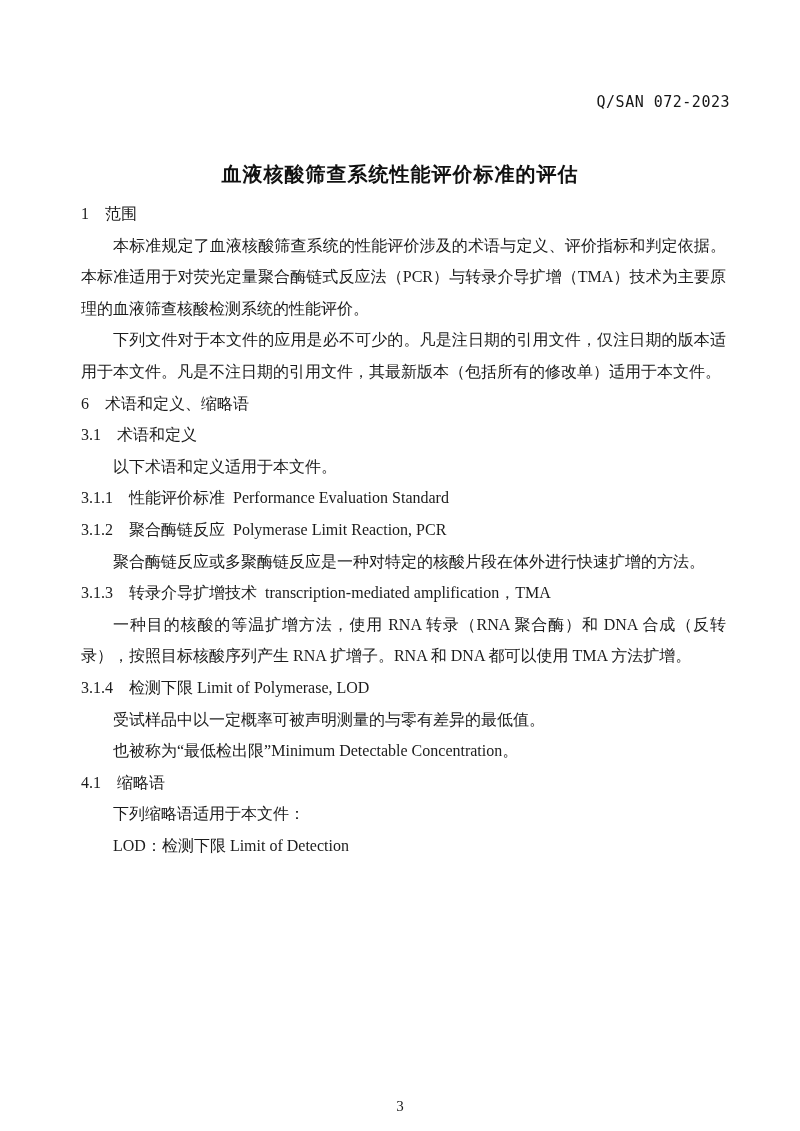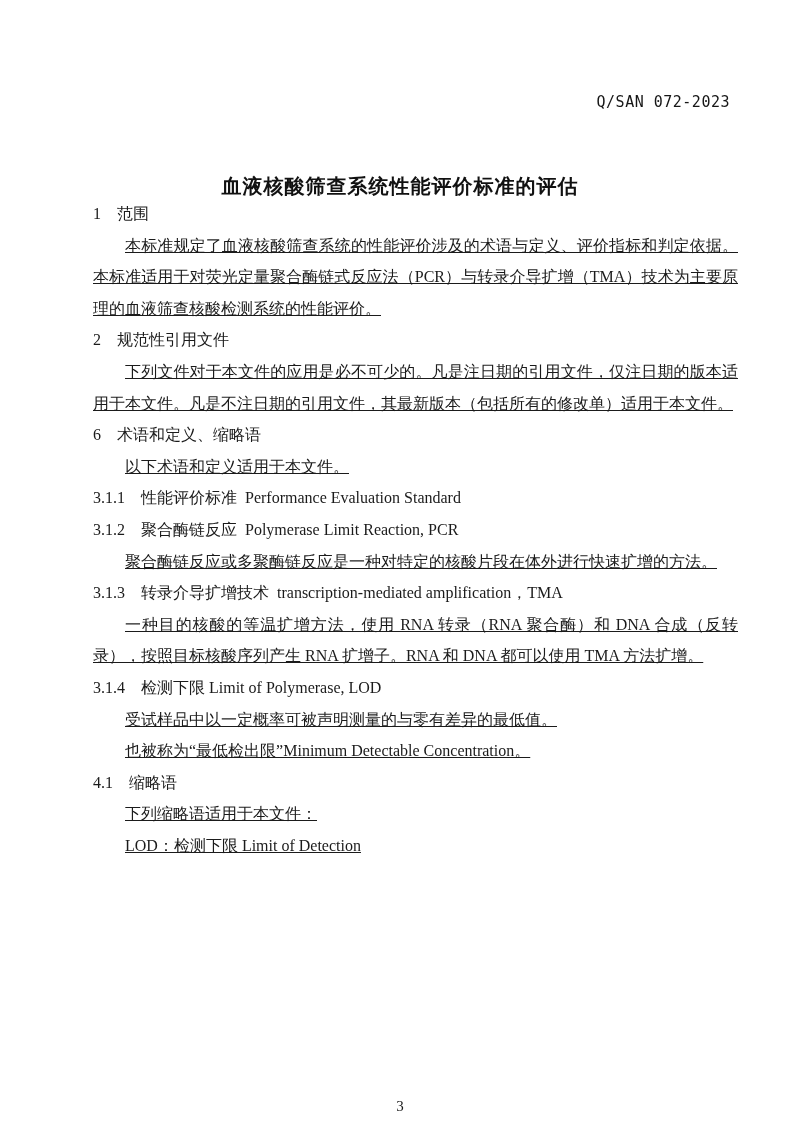--- a/index.html
+++ b/index.html
@@ -23,43 +23,42 @@
     font-family: "DejaVu Sans Mono", "Liberation Mono", monospace;
     font-size: 15px;
     letter-spacing: 0.5px;
     color: #161616;
   }
   .doc-title {
     position: absolute;
     top: 157px;
     left: 0;
     right: 0;
-    margin: 16px;
+    margin: 4px;
     text-align: center;
     font-size: 20px;
     font-weight: bold;
     letter-spacing: 1px;
     color: #111111;
   }
   .doc-body {
     position: absolute;
     top: 198px;
-    left: 93px;
+    left: 81px;
     width: 645px;
     font-size: 16px;
     line-height: 31.6px;
     text-align: justify;
   }
   .doc-body .block {
     margin: 0;
     white-space: pre-wrap;
   }
   .doc-body .p {
     text-indent: 32px;
-    text-decoration: underline;
   }
   .doc-body .h {
     text-indent: 0;
     text-align: left;
   }
   .page-number {
     position: absolute;
     top: 1098px;
     left: 0;
     right: 0;
@@ -72,23 +71,23 @@
 <body>
 
 <div class="page">
   <div class="doc-code">Q/SAN 072-2023</div>
 
   <h1 class="doc-title">血液核酸筛查系统性能评价标准的评估</h1>
 
   <main class="doc-body">
       <div class="block h">1　范围</div>
       <div class="block p">本标准规定了血液核酸筛查系统的性能评价涉及的术语与定义、评价指标和判定依据。本标准适用于对荧光定量聚合酶链式反应法（PCR）与转录介导扩增（TMA）技术为主要原理的血液筛查核酸检测系统的性能评价。</div>
-      <div class="block h">2　规范性引用文件</div>
       <div class="block p">下列文件对于本文件的应用是必不可少的。凡是注日期的引用文件，仅注日期的版本适用于本文件。凡是不注日期的引用文件，其最新版本（包括所有的修改单）适用于本文件。</div>
       <div class="block h">6　术语和定义、缩略语</div>
+      <div class="block h">3.1　术语和定义</div>
       <div class="block p">以下术语和定义适用于本文件。</div>
       <div class="block h">3.1.1　性能评价标准  Performance Evaluation Standard</div>
       <div class="block h">3.1.2　聚合酶链反应  Polymerase Limit Reaction, PCR</div>
       <div class="block p">聚合酶链反应或多聚酶链反应是一种对特定的核酸片段在体外进行快速扩增的方法。</div>
       <div class="block h">3.1.3　转录介导扩增技术  transcription-mediated amplification，TMA</div>
       <div class="block p">一种目的核酸的等温扩增方法，使用 RNA 转录（RNA 聚合酶）和 DNA 合成（反转录），按照目标核酸序列产生 RNA 扩增子。RNA 和 DNA 都可以使用 TMA 方法扩增。</div>
       <div class="block h">3.1.4　检测下限 Limit of Polymerase, LOD</div>
       <div class="block p">受试样品中以一定概率可被声明测量的与零有差异的最低值。</div>
       <div class="block p">也被称为“最低检出限”Minimum Detectable Concentration。</div>
       <div class="block h">4.1　缩略语</div>

